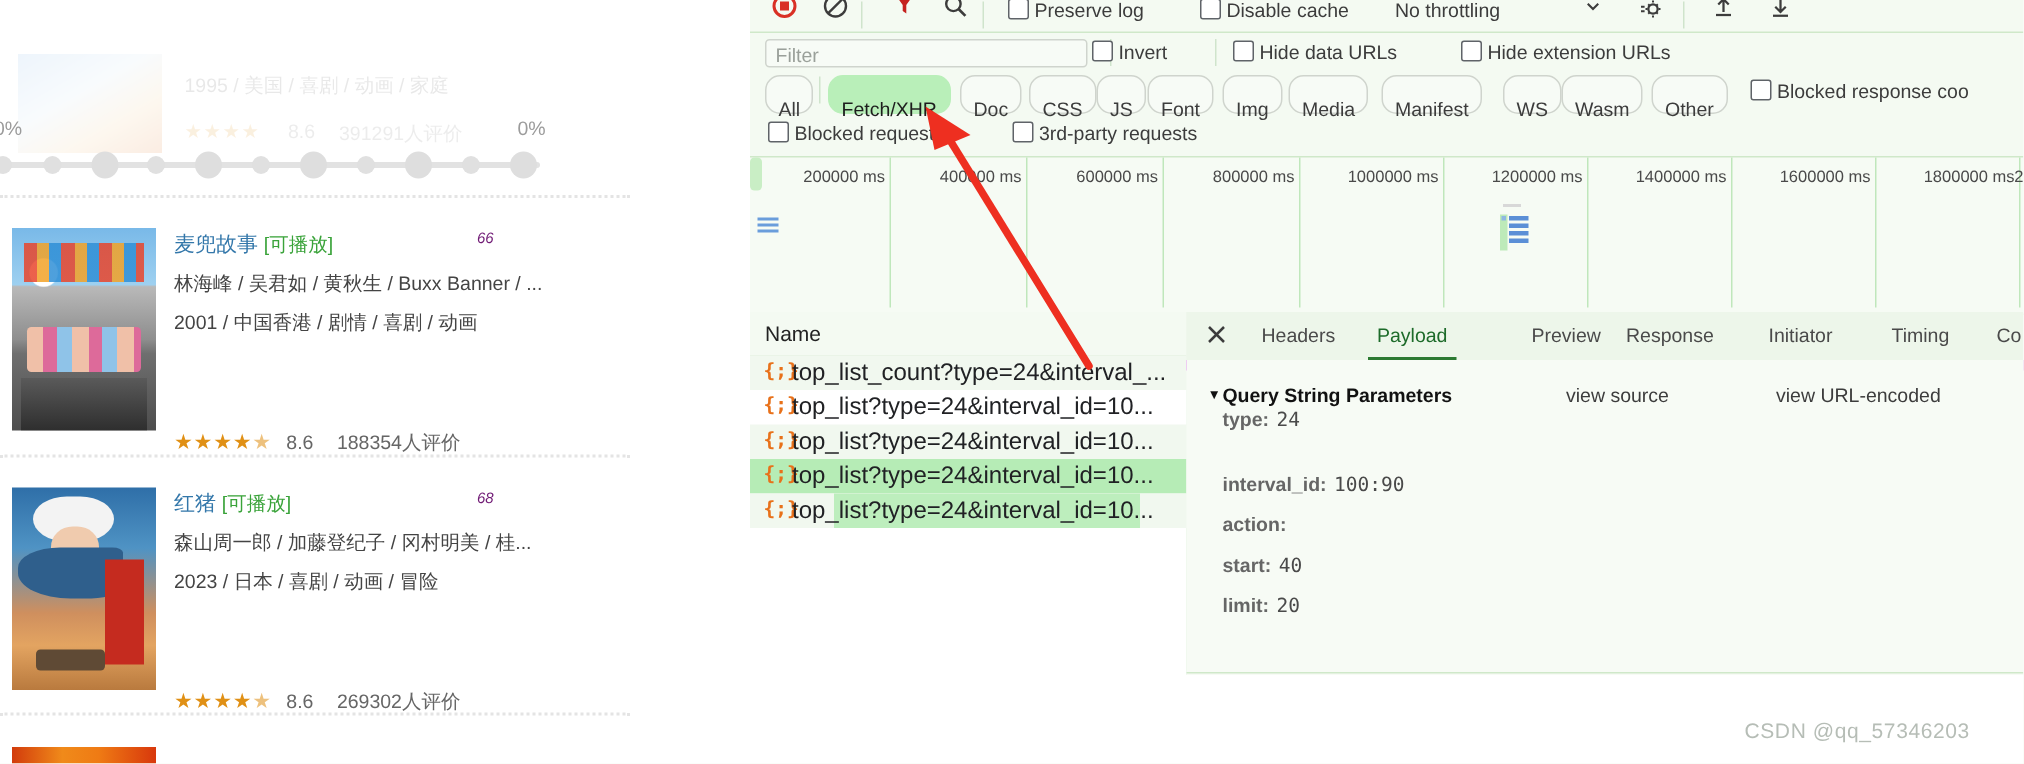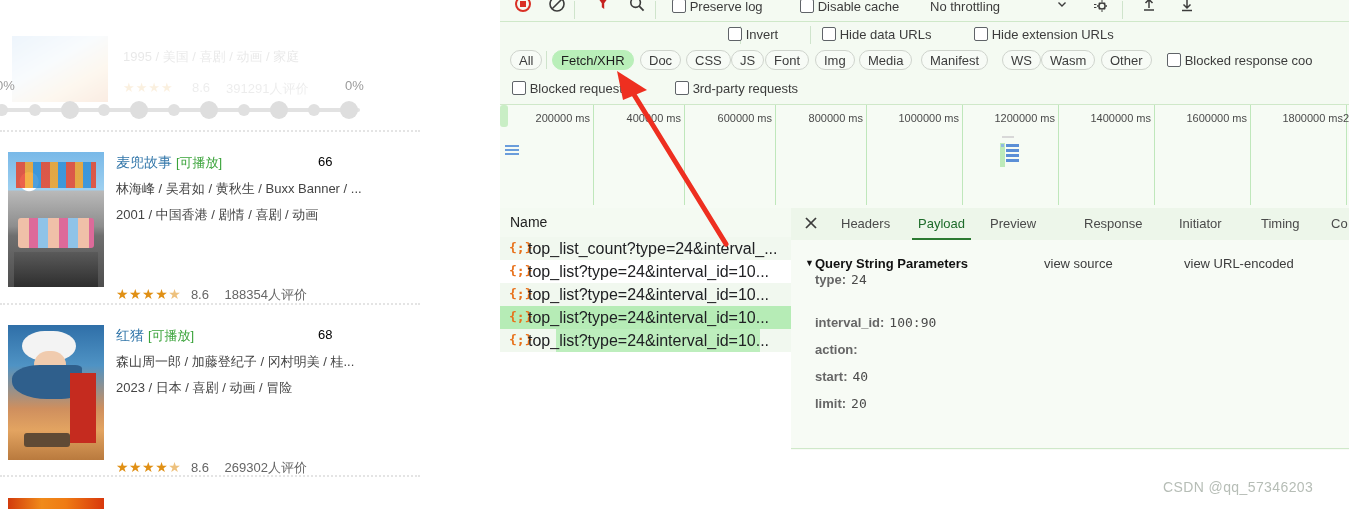--- a/index.html
+++ b/index.html
@@ -29,21 +29,21 @@
   .slider-track{position:absolute;left:0;top:108px;width:360px;height:4px;background:#e2e2e2;border-radius:2px;}
   .slider-dot{position:absolute;top:-4px;width:12px;height:12px;border-radius:50%;background:#e0e0e0;}
   .slider-dot.big{width:18px;height:18px;top:-7px;background:#dedede;}
 
   .dash-sep{position:absolute;left:0;width:420px;border-top:2px dotted #e4e4e4;}
 
   .movie{position:absolute;left:0;width:420px;}
   .poster{position:absolute;left:8px;top:0;width:96px;height:135px;background:#ddd;overflow:hidden;}
   .m-title{position:absolute;left:116px;top:2px;font-size:14px;color:#3377aa;white-space:nowrap;}
   .m-play{color:#3aa33a;font-size:13px;}
-  .m-rank{position:absolute;left:318px;top:2px;font-size:13px;color:#000000;}
+  .m-rank{position:absolute;left:318px;top:2px;font-size:10px;color:#701a75;font-style:italic;}
   .m-cast{position:absolute;left:116px;top:28px;font-size:13px;color:#444;white-space:nowrap;}
   .m-meta{position:absolute;left:116px;top:54px;font-size:13px;color:#444;white-space:nowrap;}
   .m-starline{position:absolute;left:116px;top:92px;white-space:nowrap;margin-top:42px;}
   .stars{color:#e09015;font-size:14px;letter-spacing:.5px;}
   .score{color:#666;font-size:13px;margin-left:6px;}
   .votes{color:#666;font-size:13px;margin-left:12px;}
 
   .orange-strip{position:absolute;left:8px;top:498px;width:96px;height:12px;
      background:linear-gradient(90deg,#d23b0c,#f08a1a 35%,#ef7b14 60%,#d8380c);}
 
@@ -56,21 +56,21 @@
   .tb-text{position:absolute;font-size:13px;color:#3c3c3c;white-space:nowrap;}
   .cbx{display:inline-block;width:12px;height:12px;border:1.5px solid #5f6368;border-radius:2px;vertical-align:-2px;background:#fff;}
 
   .filterbar{position:absolute;left:0;top:21px;width:849px;height:26px;border-top:1px solid #cfe8c9;background:#f4faf2;}
   .filter-input{position:absolute;left:10px;top:4px;width:215px;height:19px;border:1px solid #cfd4cd;border-radius:3px;background:#f7fbf6;
      font-size:13px;color:#9aa09a;padding:0 6px;line-height:19px;box-sizing:border-box;}
   .chk{position:absolute;font-size:13px;color:#3c3c3c;white-space:nowrap;top:5px;}
   .vsep{position:absolute;top:4px;width:1px;height:18px;background:#cfe4cc;}
 
   .typebar{position:absolute;left:0;top:48px;width:849px;height:26px;}
-  .pill{position:absolute;top:2px;height:20px;line-height:19px;padding:0 8px;border:1px solid #cfd4cd;border-radius:10px;
+  .pill{position:absolute;top:2px;height:20px;line-height:19px;padding:12px 8px;border:1px solid #cfd4cd;border-radius:10px;
      font-size:13px;color:#3c3c3c;background:#f7fbf6;box-sizing:border-box;white-space:nowrap;}
   .pill.active{background:#b9efb9;border-color:#b9efb9;color:#1d1d1d;}
 
   .optbar{position:absolute;left:0;top:76px;width:849px;height:26px;}
 
   .overview{position:absolute;left:0;top:104px;width:849px;height:104px;background:#f6fbf4;border-top:1px solid #cfe8c9;border-bottom:1px solid #cfe8c9;}
   .ov-grid{position:absolute;left:0;top:0;width:849px;height:104px;}
   .ov-col{position:absolute;top:0;height:100px;border-right:1px solid #bfe7bb;box-sizing:border-box;}
   .ov-lbl{position:absolute;top:7px;font-size:11px;color:#4a4a4a;white-space:nowrap;text-align:right;}
   .ov-handle{position:absolute;left:0;top:0;width:8px;height:22px;background:#c9eec5;border-radius:3px;}
@@ -253,20 +253,21 @@
       </span>
       <span class="tb-ico" style="left:678px;top:-4px;">
         <svg width="18" height="18" viewBox="0 0 18 18">
             <path d="M9 3.5V12M5.5 8.5L9 12l3.5-3.5" fill="none" stroke="#3c3c3c" stroke-width="1.5"></path>
             <path d="M4 14.5h10" stroke="#3c3c3c" stroke-width="1.5"></path>
           </svg>
       </span>
     </div>
 
     <div class="filterbar">
+      <div class="filter-input">Filter</div>
       <span class="vsep" style="left:240px;"></span>
       <span class="chk" style="left:228px;">
         <span class="cbx"></span>
         <span>Invert</span>
       </span>
       <span class="vsep" style="left:310px;"></span>
       <span class="chk" style="left:322px;">
         <span class="cbx"></span>
         <span>Hide data URLs</span>
       </span>
@@ -376,21 +377,21 @@
     <div class="det">
       <div class="det-tabs">
         <span class="det-close">
           <svg width="16" height="16" viewBox="0 0 16 16">
               <line x1="3" y1="3" x2="13" y2="13" stroke="#3c3c3c" stroke-width="1.7"></line>
               <line x1="13" y1="3" x2="3" y2="13" stroke="#3c3c3c" stroke-width="1.7"></line>
             </svg>
         </span>
         <span class="det-tab" style="left:50px;">Headers</span>
         <span class="det-tab active" style="left:127px;">Payload</span>
-        <span class="det-tab" style="left:199px;text-align:center;">Preview</span>
+        <span class="det-tab" style="left:230px;text-align:center;">Preview</span>
         <span class="det-tab" style="left:293px;">Response</span>
         <span class="det-tab" style="left:388px;">Initiator</span>
         <span class="det-tab" style="left:470px;">Timing</span>
         <span class="det-tab" style="left:540px;">Co</span>
       </div>
 
       <div class="det-body">
         <div class="sect">
           <span class="tri">▼</span><span>Query String Parameters</span>
         </div>

